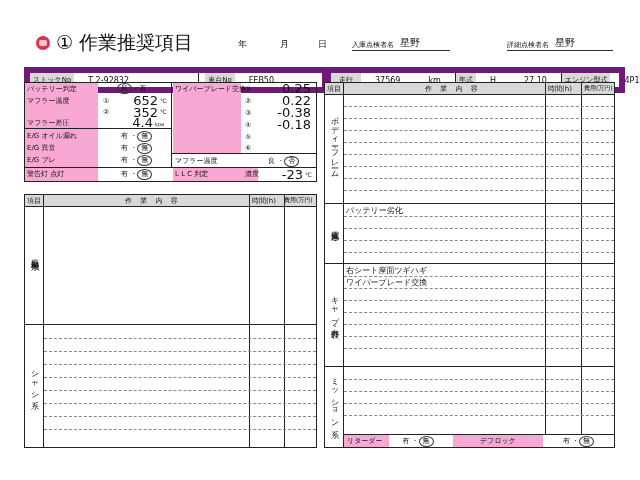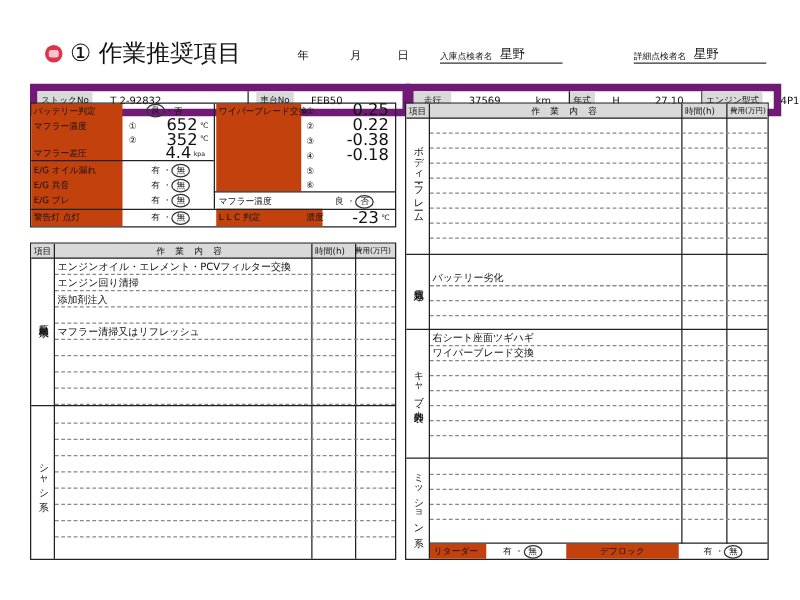--- a/index.html
+++ b/index.html
@@ -10,21 +10,21 @@
   .logo { width:14px; height:14px; border-radius:50%; background:#d9364a; position:relative; }
   .logo::after { content:""; position:absolute; left:3px; top:4px; width:8px; height:6px; border-radius:2px; background:#f5c4cc; }
   .date { top:38px; font-size:9px; }
   .insp { top:38px; font-size:7px; border-bottom:1px solid #333; height:12px; display:flex; align-items:flex-end; gap:6px;text-align:right; }
   .insp .nm { font-size:10px; }
   .hbox { top:57px; height:14px; border:6px solid #701a75; display:flex; font-size:8px; align-items:stretch;margin-top:10px; }
   .hbox .lbl { background:#d9d9d9; padding:0 3px; display:flex; align-items:center; font-size:7px; white-space:nowrap; }
   .hbox .val { padding:0 14px; display:flex; align-items:center; white-space:nowrap;text-align:right; }
   .sec { border:1.5px solid #222; }
   .cell { position:absolute; font-size:7px; display:flex; align-items:center; }
-  .gray { background:#c2410c; }
+  .gray { background:#f9a8d4; }
   .num { font-size:13px; justify-content:flex-end; }
   .circ { display:inline-block; border:1px solid #333; border-radius:50%; padding:0 3px; line-height:9px; }
   .row { position:absolute; left:0; right:0; border-bottom:1px dashed #888; font-size:8px; padding-left:2px; box-sizing:border-box; display:flex; align-items:flex-end; }
   .vtext { position:absolute; font-size:8px; writing-mode:vertical-rl; text-orientation:upright; letter-spacing:1px; }
   .thead { position:absolute; left:0; right:0; top:0; height:11px; background:#d9d9d9; border-bottom:1px solid #222; font-size:7px; }
   .vline { position:absolute; top:0; bottom:0; border-left:1px solid #222; }
   .hline { position:absolute; left:0; right:0; border-top:1.5px solid #222; }
 </style>
 </head>
 <body>
@@ -120,31 +120,20 @@
 <div class="abs sec" style="left:24px;top:194px;width:291px;height:252px">
   <div class="thead">
     <span class="abs" style="left:2px;top:1px">項目</span>
     <span class="abs" style="left:100px;top:1px;letter-spacing:3px">作 業 内 容</span>
     <span class="abs" style="left:227px;top:1px">時間(h)</span>
     <span class="abs" style="left:259px;top:1px;font-size:6px">費用(万円)</span>
   </div>
   <div class="vline" style="left:18px"></div>
   <div class="vline" style="left:224px"></div>
   <div class="vline" style="left:259px"></div>
-  <div class="abs" style="left:19px;top:12px;width:272px;height:130px">
-    <div class="row" style="top:0;height:13px">エンジンオイル・エレメント・PCVフィルター交換</div>
-    <div class="row" style="top:13px;height:13px">エンジン回り清掃</div>
-    <div class="row" style="top:26px;height:13px">添加剤注入</div>
-    <div class="row" style="top:39px;height:13px"></div>
-    <div class="row" style="top:52px;height:13px">マフラー清掃又はリフレッシュ</div>
-    <div class="row" style="top:65px;height:13px"></div>
-    <div class="row" style="top:78px;height:13px"></div>
-    <div class="row" style="top:91px;height:13px"></div>
-    <div class="row" style="top:104px;height:13px"></div>
-  </div>
   <div class="vtext" style="left:3px;top:58px">原動機系</div>
   <div class="hline" style="top:129px"></div>
   <div class="abs" style="left:19px;top:131px;width:272px;height:120px">
     <div class="row" style="top:0;height:13px"></div>
     <div class="row" style="top:13px;height:13px"></div>
     <div class="row" style="top:26px;height:13px"></div>
     <div class="row" style="top:39px;height:13px"></div>
     <div class="row" style="top:52px;height:13px"></div>
     <div class="row" style="top:65px;height:13px"></div>
     <div class="row" style="top:78px;height:13px"></div>
@@ -171,21 +160,21 @@
     <div class="row" style="top:36px;height:12px"></div>
     <div class="row" style="top:48px;height:12px"></div>
     <div class="row" style="top:60px;height:12px"></div>
     <div class="row" style="top:72px;height:12px"></div>
     <div class="row" style="top:84px;height:12px"></div>
   </div>
   <div class="vtext" style="left:3px;top:28px">ボディー・フレーム</div>
   <div class="hline" style="top:120px"></div>
 
   <div class="abs" style="left:19px;top:122px;width:270px;height:60px">
-    <div class="row" style="top:12px;height:12px">バッテリー劣化</div>
+    <div class="row" style="top:0;height:12px">バッテリー劣化</div>
     <div class="row" style="top:12px;height:12px"></div>
     <div class="row" style="top:24px;height:12px"></div>
     <div class="row" style="top:36px;height:12px"></div>
   </div>
   <div class="vtext" style="left:3px;top:142px">電気廻り</div>
   <div class="hline" style="top:180px"></div>
 
   <div class="abs" style="left:19px;top:182px;width:270px;height:96px">
     <div class="row" style="top:0;height:12px">右シート座面ツギハギ</div>
     <div class="row" style="top:12px;height:12px">ワイパーブレード交換</div>

